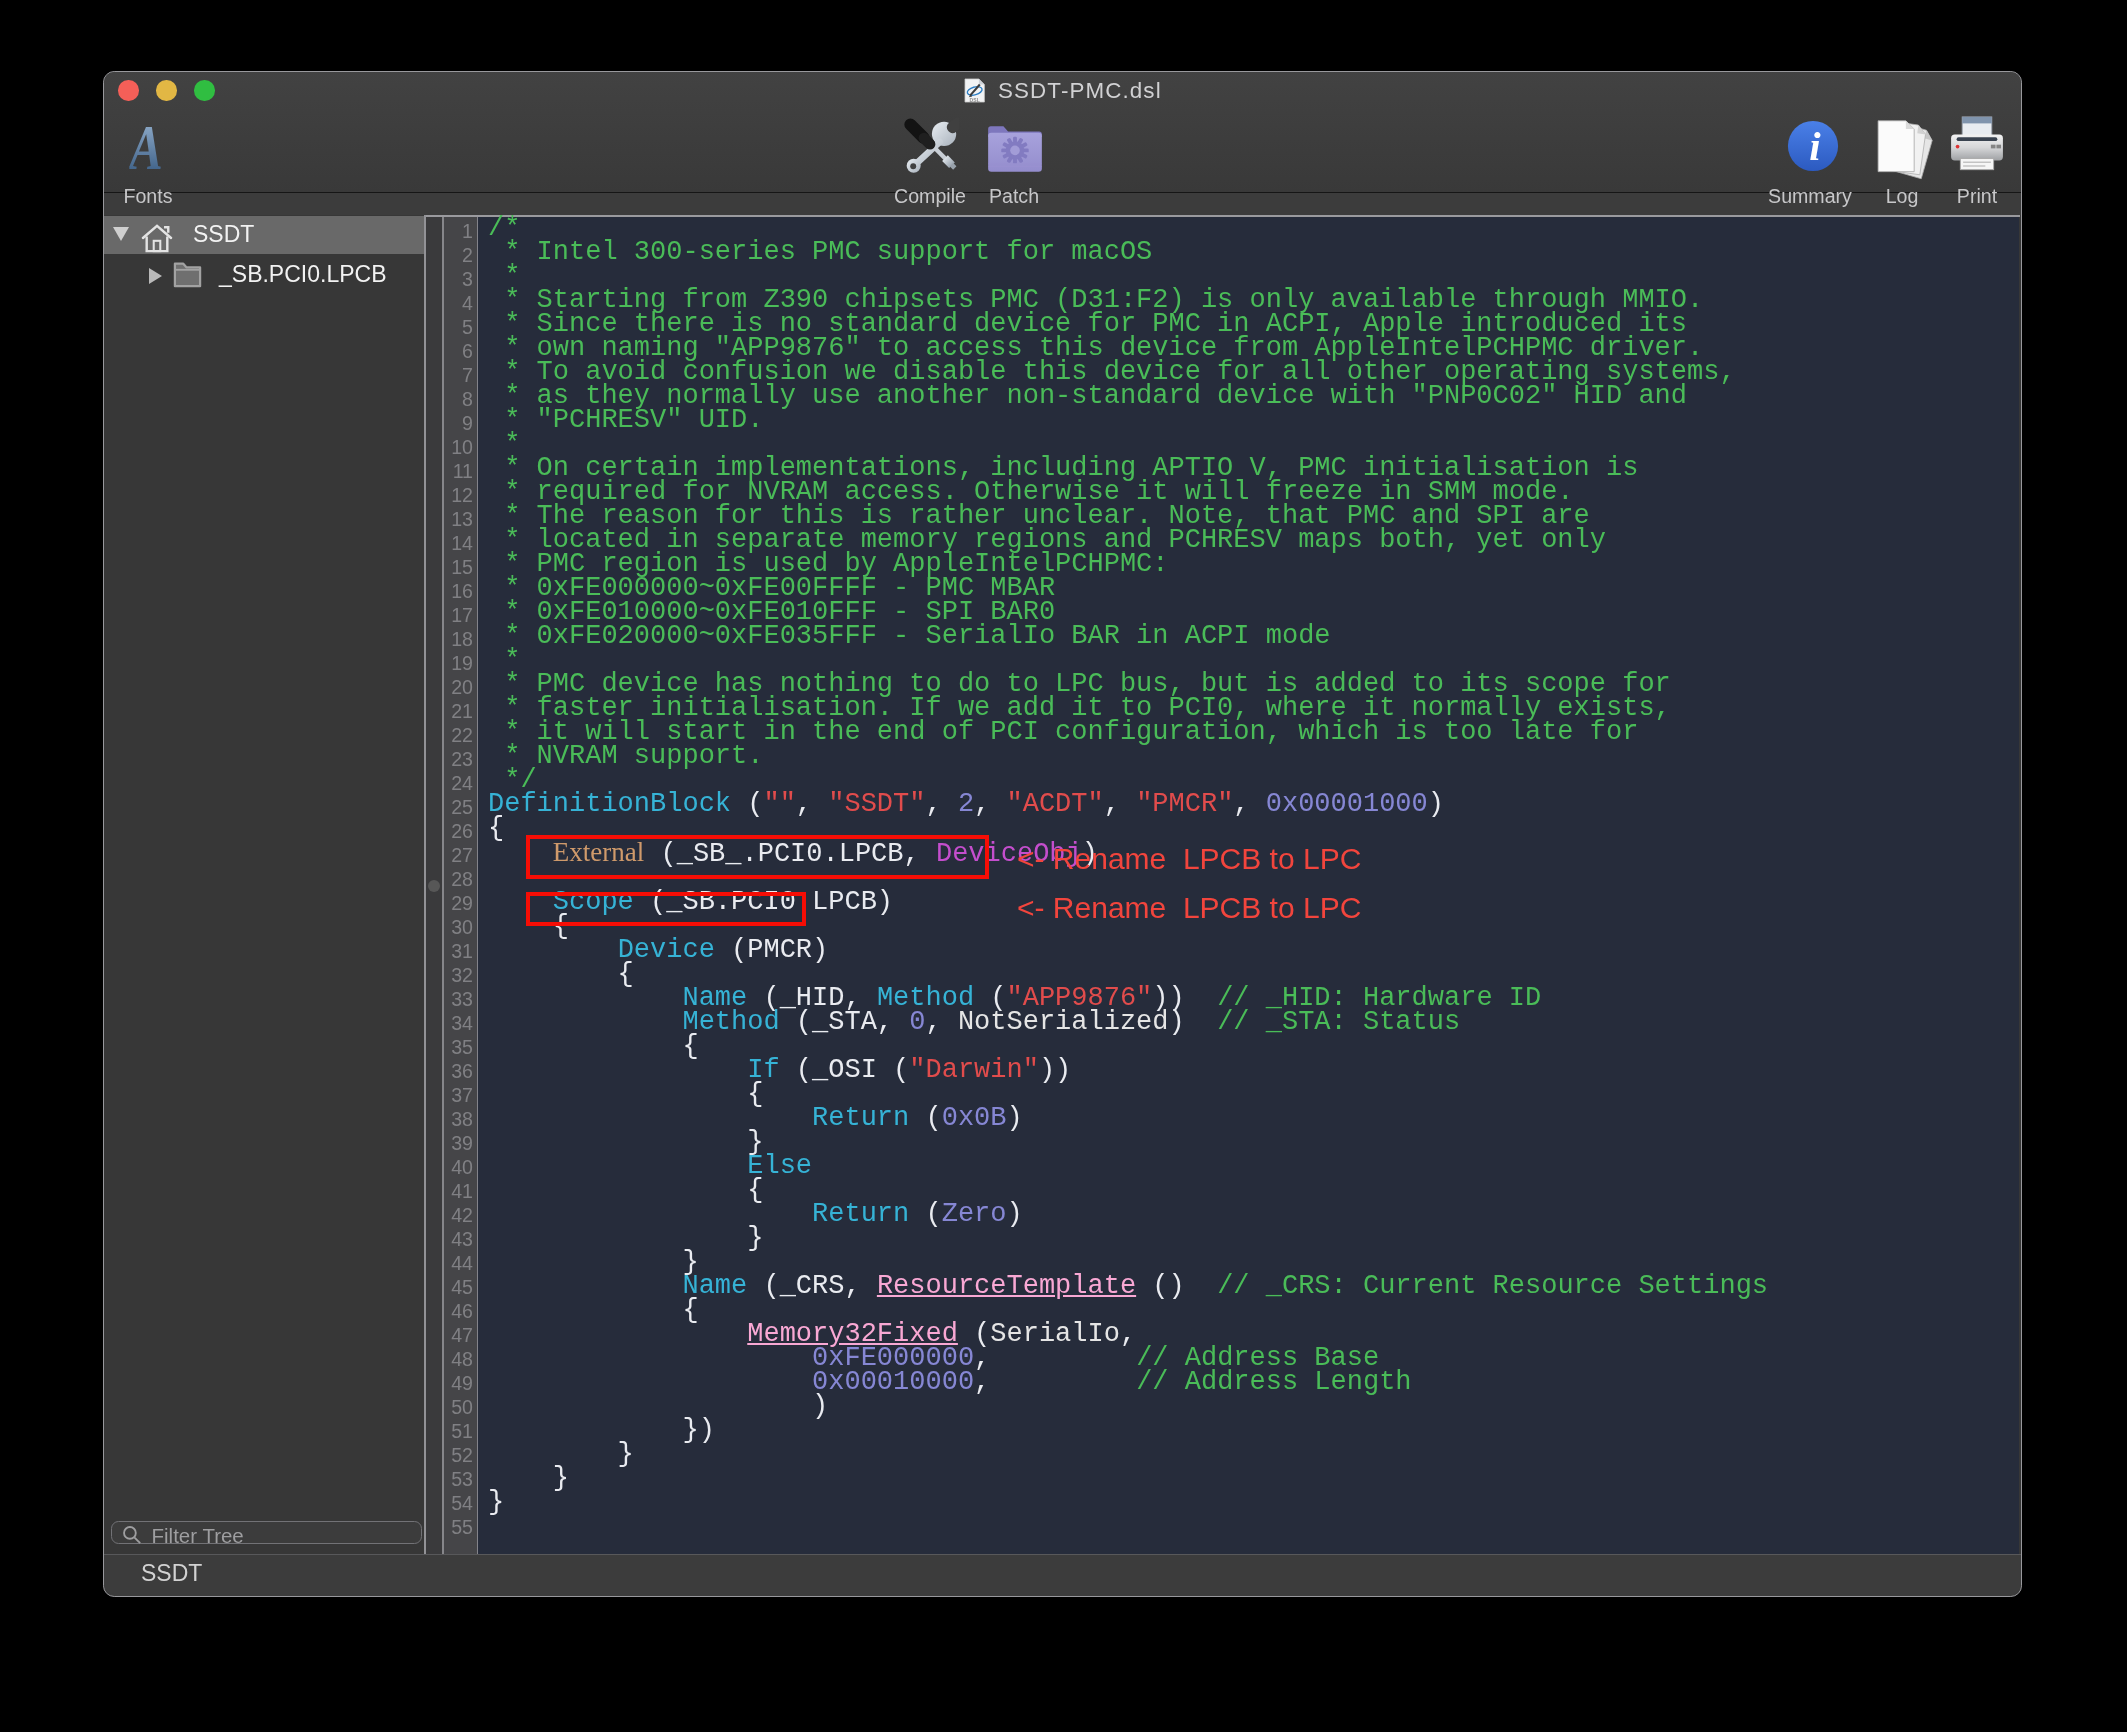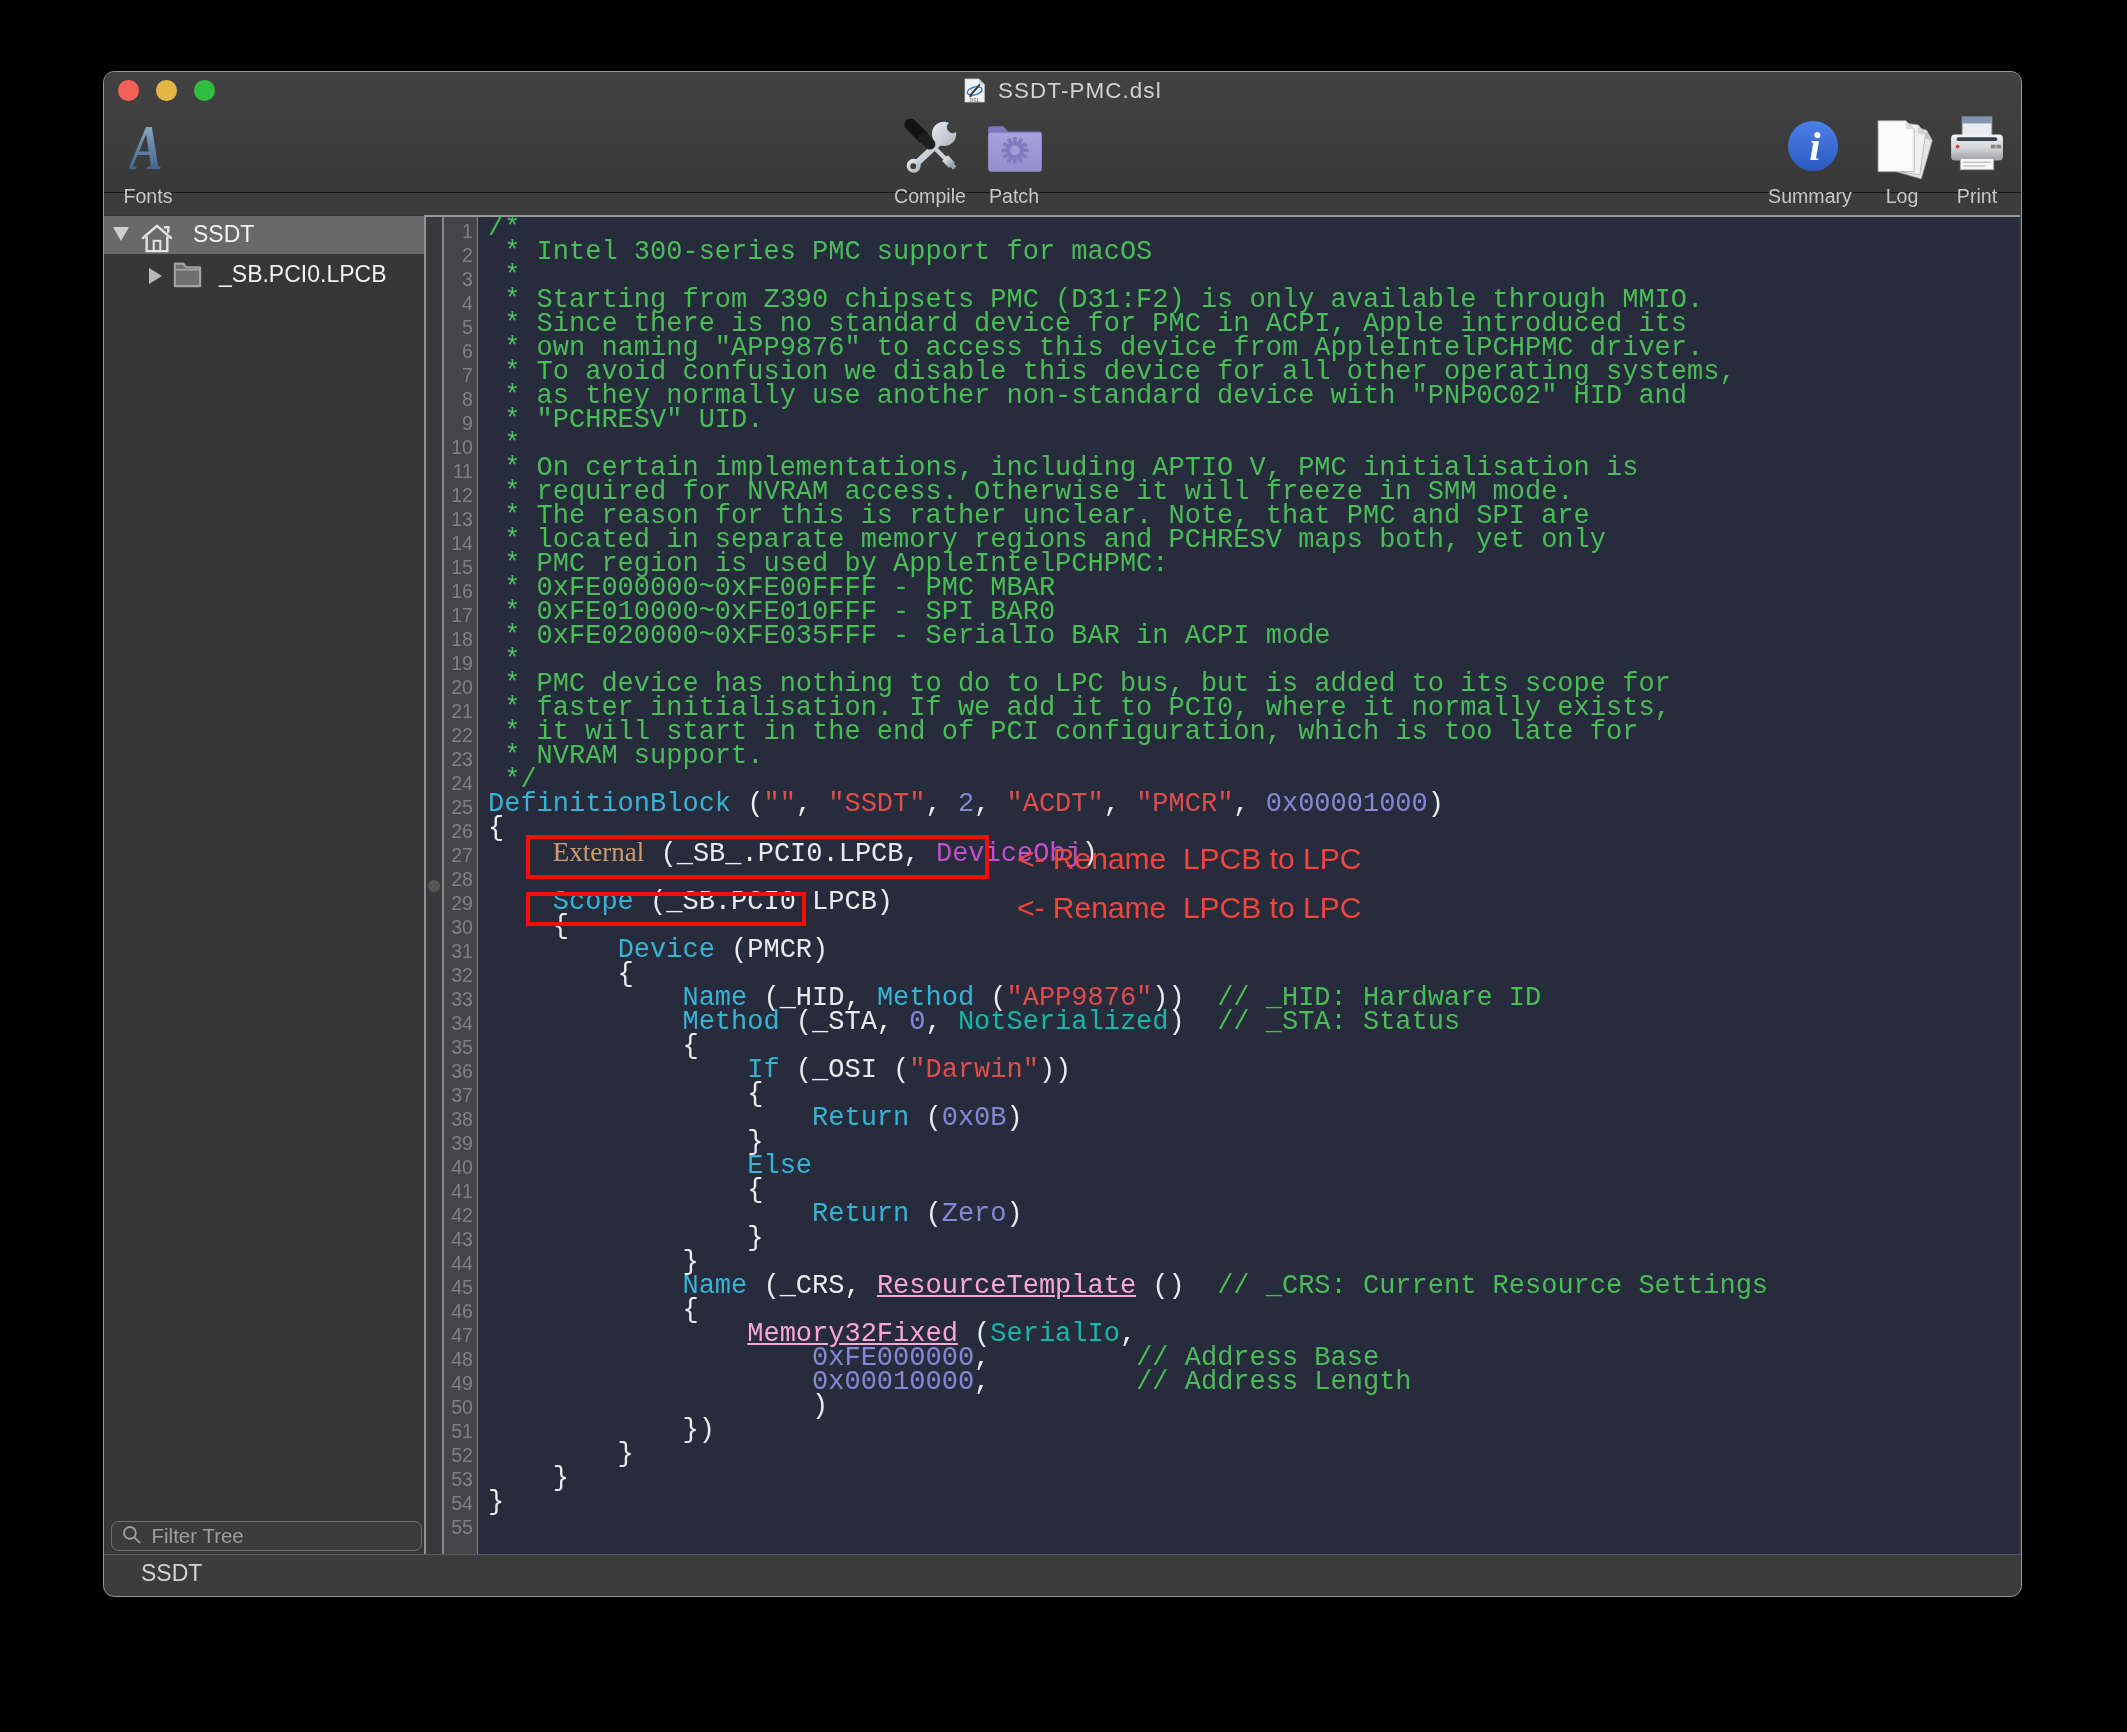--- a/index.html
+++ b/index.html
@@ -20,21 +20,21 @@
      transform:scaleX(0.8); transform-origin:center;
      background:linear-gradient(#86a3c2,#3c5f86); -webkit-background-clip:text; background-clip:text; color:transparent; }
 
   
   .content { position:absolute; left:0; top:143px; width:100%; height:1340px; background:#373737; }
   .sidebar { position:absolute; left:0; top:0; width:320px; height:100%; background:#373737; }
   .selrow { position:absolute; left:0; top:0.9px; width:320px; height:38px; background:#696969; }
   .tri-d { position:absolute; width:0; height:0; border-left:8.9px solid transparent; border-right:8.9px solid transparent; border-top:14px solid #cfcfcf; }
   .tri-r { position:absolute; width:0; height:0; border-top:8px solid transparent; border-bottom:8px solid transparent; border-left:13px solid #b9b9b9; }
   .sbtext { position:absolute; font-size:23px; color:#f2f2f2; }
-  .filter { position:absolute; left:6.5px; top:1306px; width:311px; height:30px; border:1.9px solid #727276;
+  .filter { position:absolute; left:6.5px; top:1306px; width:311px; height:23px; border:1.9px solid #727276;
              border-radius:7.5px; background:#3c3c3c; }
   .filter span { position:absolute; left:40px; top:1.9px; font-size:20.5px; color:#9e9ea0; }
 
   .split { position:absolute; left:320px; top:0; width:2.3px; height:100%; background:#929296; }
   .mstrip { position:absolute; left:322px; top:0; width:16.3px; height:100%; background:#3a3a3c; }
   .mdot { position:absolute; left:324px; top:665px; width:12px; height:12px; border-radius:50%; background:#575757; }
   .vl1 { position:absolute; left:338px; top:0; width:1.9px; height:100%; background:#86868a; }
   .gutter { position:absolute; left:340px; top:0; width:33px; height:100%; background:#454548; }
   .vl2 { position:absolute; left:373px; top:0; width:1.4px; height:100%; background:#83838a; }
   .codearea { position:absolute; left:374px; top:0; width:1541px; height:100%; background:#262c3b; }
@@ -43,21 +43,21 @@
   pre.code { position:absolute; left:384px; top:1px; font-family:"Liberation Mono", monospace;
       font-size:27px; line-height:24px; color:#e9ebf0; }
   pre.nums { position:absolute; left:336px; top:4.2px; width:33px; text-align:right;
       font-family:"Liberation Sans", sans-serif; font-size:19.6px; line-height:24px; color:#808084; }
   .g { color:#4abc58; }
   .c { color:#36b3d6; }
   .s { color:#e14c4c; }
   .n { color:#8687d4; }
   .t { color:#cf9a6b;font-family:Liberation Serif, serif; }
   .o { color:#c44ecd; }
-  .p { color:#14b8a6; }
+  .p { color:#e5e5e5; }
   .f { color:#f9a8d4;text-decoration:underline; }
 
   .redrect { position:absolute; border:4.7px solid #f60d05; }
   .anno { position:absolute; font-size:30px; color:#f2453d; white-space:pre; }
 
   
   .status { position:absolute; left:0; top:1482px; width:100%; height:40px; background:#3c3c3c;
       border-top:1.9px solid #58585a; border-radius:0 0 9.3px 9.3px; }
   .status span { position:absolute; left:37px; top:4.7px; font-size:23px; color:#d2d2d2; }
 </style>

